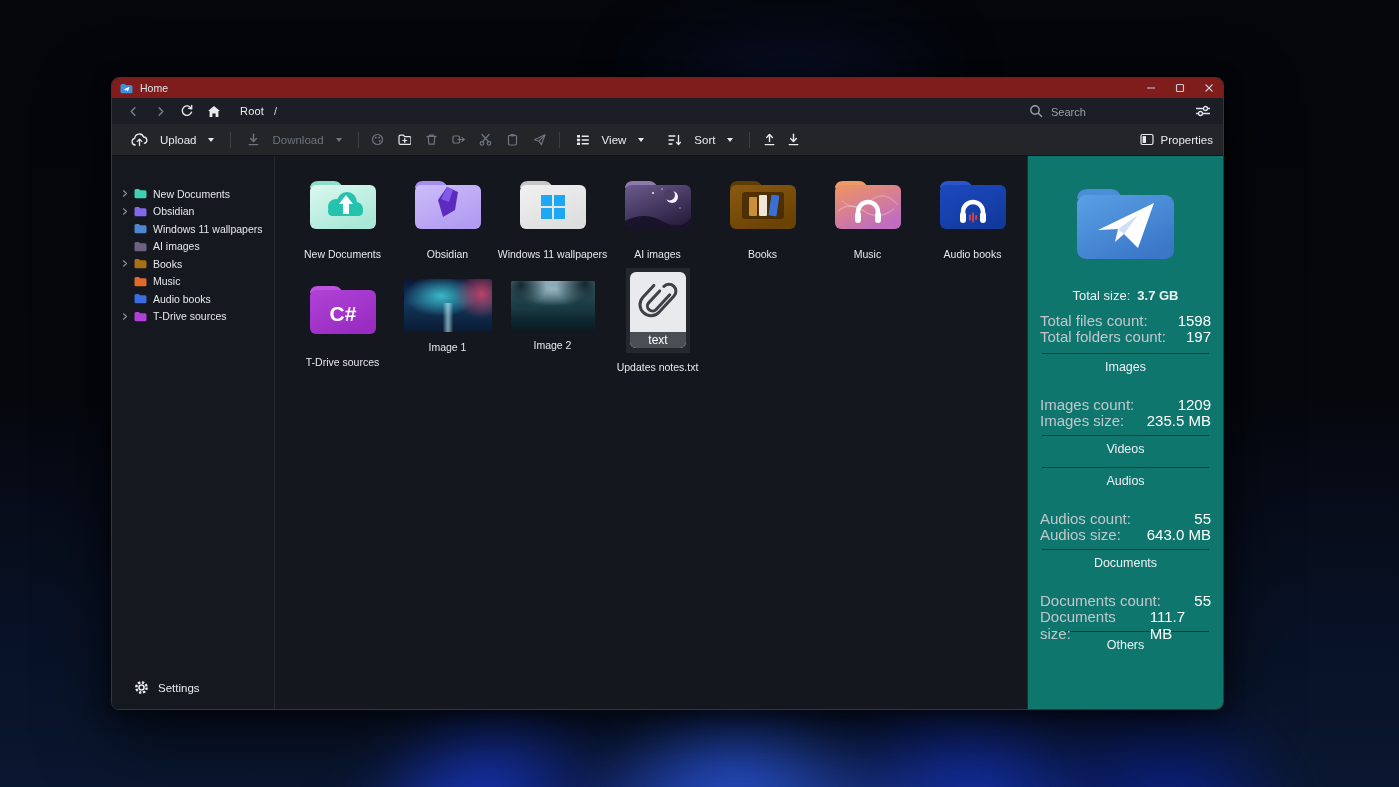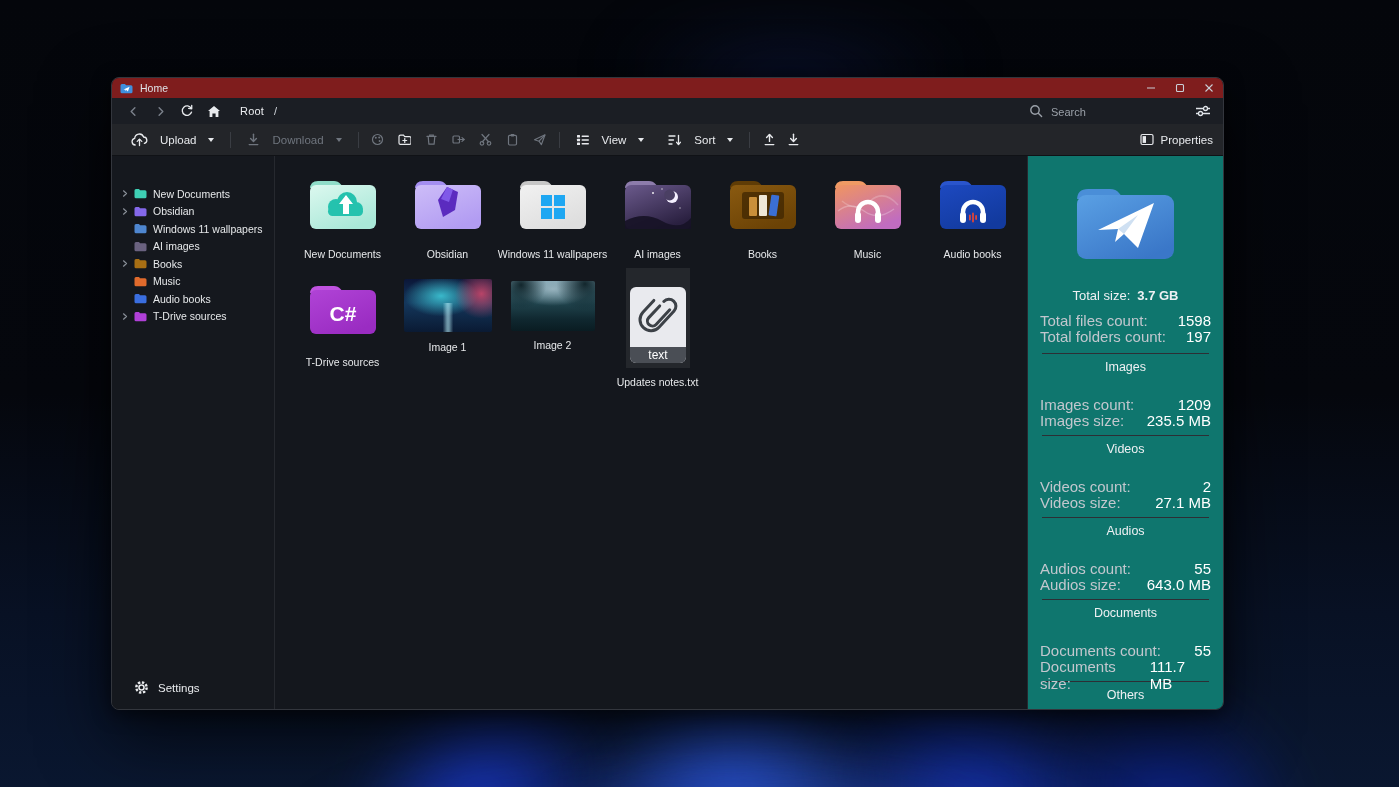--- a/index.html
+++ b/index.html
@@ -71,21 +71,21 @@
   }
   .thumb.city + .glabel { margin-top:9px; }
   .thumb.forest { width:84px; height:50px; margin-top:6px;
     background:
       radial-gradient(50% 80% at 12% 8%, rgba(13,32,38,.95), transparent 60%),
       radial-gradient(55% 85% at 88% 6%, rgba(13,32,38,.95), transparent 62%),
       radial-gradient(60% 45% at 50% 16%, rgba(159,185,196,.9), transparent 75%),
       linear-gradient(180deg,#7fa4b2 0%,#3f6a76 22%,#1e4049 48%,#102830 76%,#0a1c22 100%);
   }
   .thumb.forest + .glabel { margin-top:8px; }
-  .tile.t-file .fileicon { margin-top:-7px; padding:18px 3px 2px; border-radius:0; background:rgba(255,255,255,.07); }
+  .tile.t-file .fileicon { margin-top:-7px; padding:3px 3px 2px; border-radius:0; background:rgba(255,255,255,.07); }
   .tile.t-file .glabel { margin-top:8px; }
 
   .panel { width:196px; flex:0 0 auto; border-left:1px solid #26292f; background:#0f766e; padding:22px 12px 0; }
   .bigicon { width:105px; margin:0 auto; display:flex; justify-content:center; }
   .total { text-align:center; font-size:13px; margin-top:24px; height:18px; color:#eef0f3; }
   .total b { font-weight:bold; margin-left:7px; }
   .prows { margin-top:18px; }
   .prows.summary { margin-top:6px; }
   .prow { height:16px; display:flex; justify-content:space-between; align-items:flex-start; font-size:15px; }
   .prow .pl { color:#c2c7ce; }
@@ -632,30 +632,20 @@
               <span class="pl">Images count:</span>
               <span class="pv">1209</span>
             </div>
             <div class="prow">
               <span class="pl">Images size:</span>
               <span class="pv">235.5 MB</span>
             </div>
           </div>
           <div class="pdiv"></div>
           <div class="ptitle">Videos</div>
-          <div class="prows">
-            <div class="prow">
-              <span class="pl">Videos count:</span>
-              <span class="pv">2</span>
-            </div>
-            <div class="prow">
-              <span class="pl">Videos size:</span>
-              <span class="pv">27.1 MB</span>
-            </div>
-          </div>
           <div class="pdiv"></div>
           <div class="ptitle">Audios</div>
           <div class="prows">
             <div class="prow">
               <span class="pl">Audios count:</span>
               <span class="pv">55</span>
             </div>
             <div class="prow">
               <span class="pl">Audios size:</span>
               <span class="pv">643.0 MB</span>

